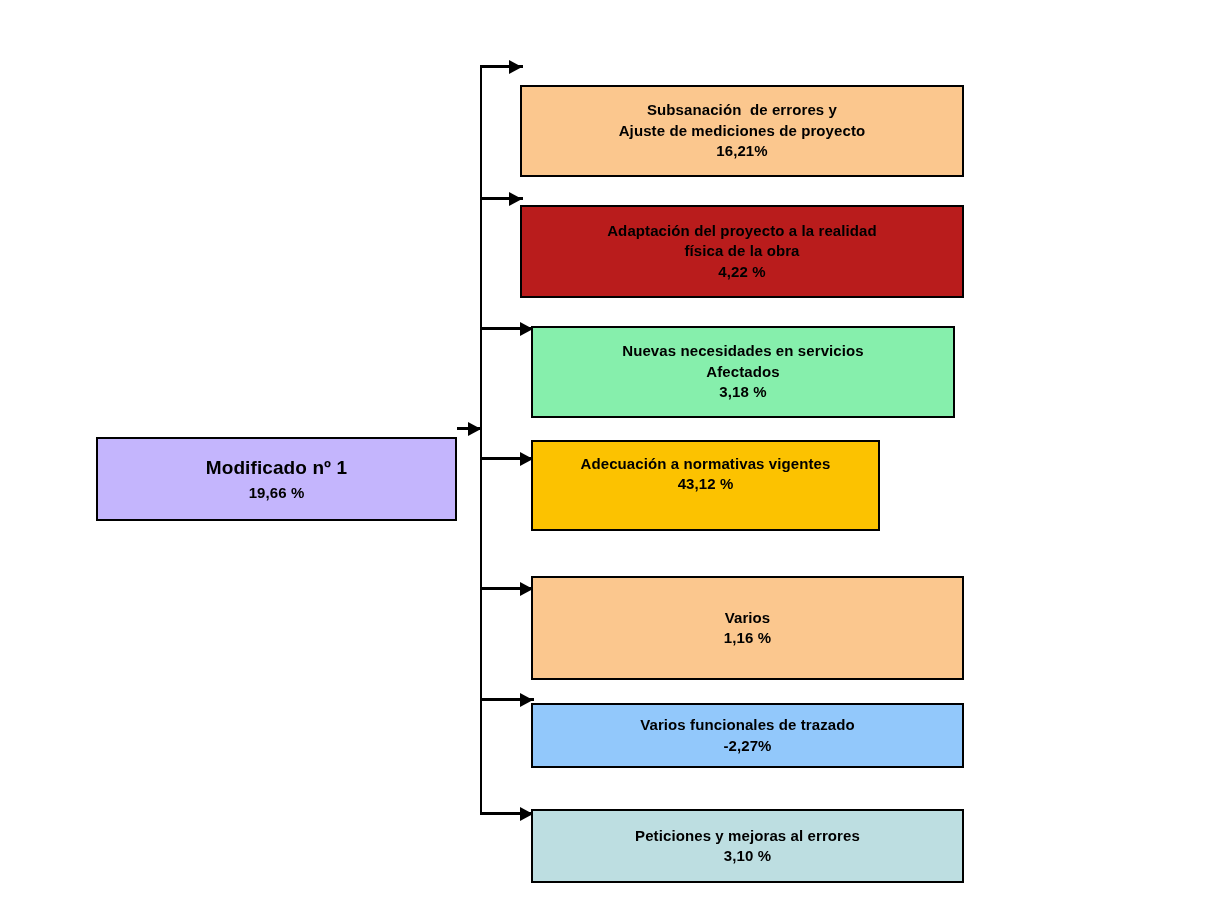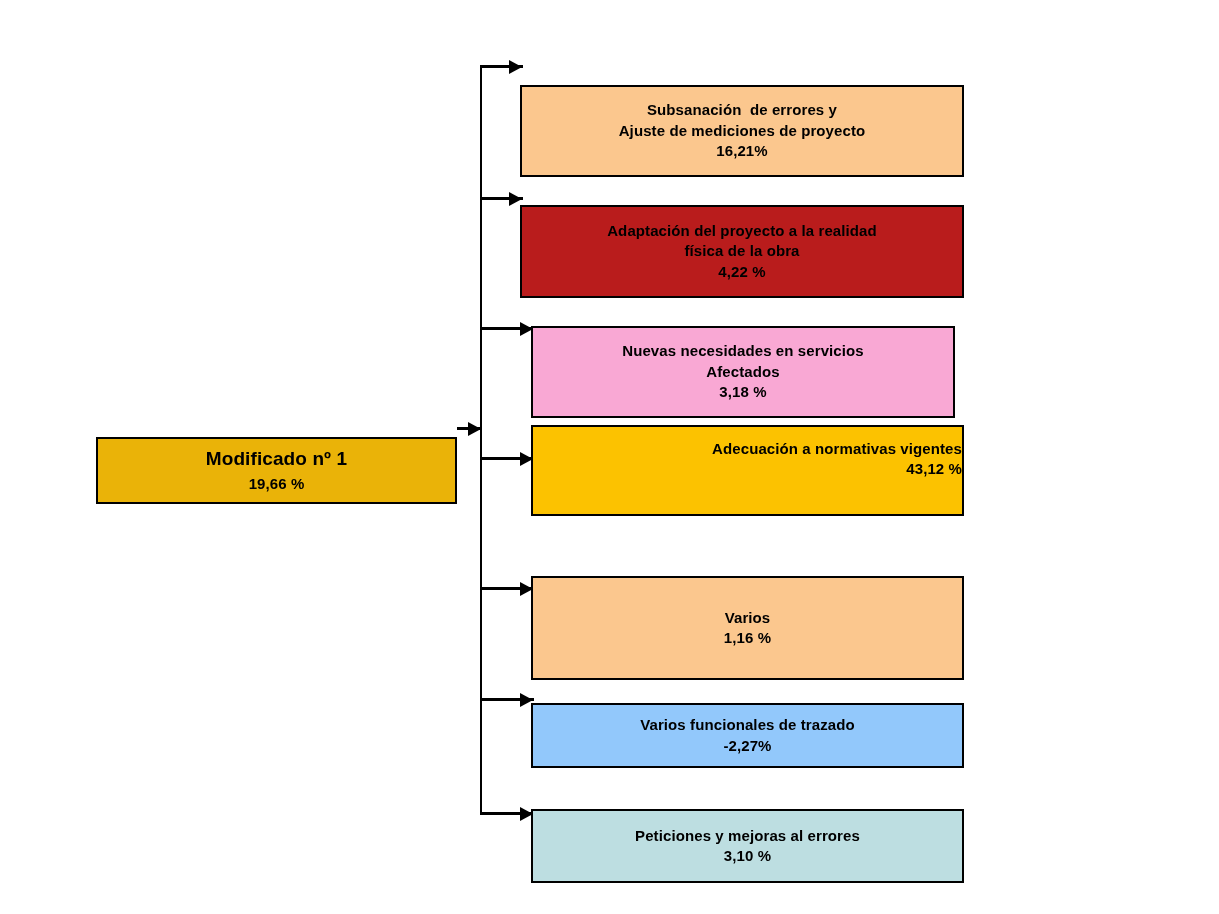--- a/index.html
+++ b/index.html
@@ -67,21 +67,21 @@
     border-top: 7px solid transparent;
     border-bottom: 7px solid transparent;
     border-left: 13px solid #000000;
   }
 </style>
 </head>
 <body>
 
 <div id="canvas">
 
-  <div class="box root-box" style="left:96px; top:394px; width:361px; height:67px; background:#eab308;">
+  <div class="box root-box" style="left:96px; top:394px; width:361px; height:84px; background:#c4b5fd;">
     <span class="line">Modificado nº 1</span>
     <span class="line val">19,66 %</span>
   </div>
 
   <div class="connector hline" style="left:457px; top:427px; width:24px;"></div>
   <div class="arrowhead" style="left:468px; top:422px;"></div>
 
   <div class="connector trunk" style="left:480px; top:66px; height:749px;"></div>
 
   <div class="connector hline" style="left:480px; top:65px; width:43px;"></div>
@@ -95,29 +95,29 @@
   <div class="connector hline" style="left:480px; top:197px; width:43px;"></div>
   <div class="arrowhead" style="left:509px; top:192px;"></div>
   <div class="box leaf-box" style="left:520px; top:162px; width:444px; height:93px; background:#b91c1c;">
     <span class="line">Adaptación del proyecto a la realidad</span>
     <span class="line">física de la obra</span>
     <span class="line">4,22 %</span>
   </div>
 
   <div class="connector hline" style="left:480px; top:327px; width:54px;"></div>
   <div class="arrowhead" style="left:520px; top:322px;"></div>
-  <div class="box leaf-box" style="left:531px; top:283px; width:424px; height:92px; background:#f9a8d4;">
+  <div class="box leaf-box" style="left:531px; top:283px; width:424px; height:92px; background:#86efac;">
     <span class="line">Nuevas necesidades en servicios</span>
     <span class="line">Afectados</span>
     <span class="line">3,18 %</span>
   </div>
 
   <div class="connector hline" style="left:480px; top:457px; width:54px;"></div>
   <div class="arrowhead" style="left:520px; top:452px;"></div>
-  <div class="box leaf-box top-aligned" style="left:531px; top:382px; width:433px; height:91px; background:#fcc200;align-items:flex-end;">
+  <div class="box leaf-box top-aligned" style="left:531px; top:397px; width:349px; height:91px; background:#fcc200;">
     <span class="line">Adecuación a normativas vigentes</span>
     <span class="line">43,12 %</span>
   </div>
 
   <div class="connector hline" style="left:480px; top:587px; width:54px;"></div>
   <div class="arrowhead" style="left:520px; top:582px;"></div>
   <div class="box leaf-box" style="left:531px; top:533px; width:433px; height:104px; background:#fbc78e;">
     <span class="line">Varios</span>
     <span class="line">1,16 %</span>
   </div>

